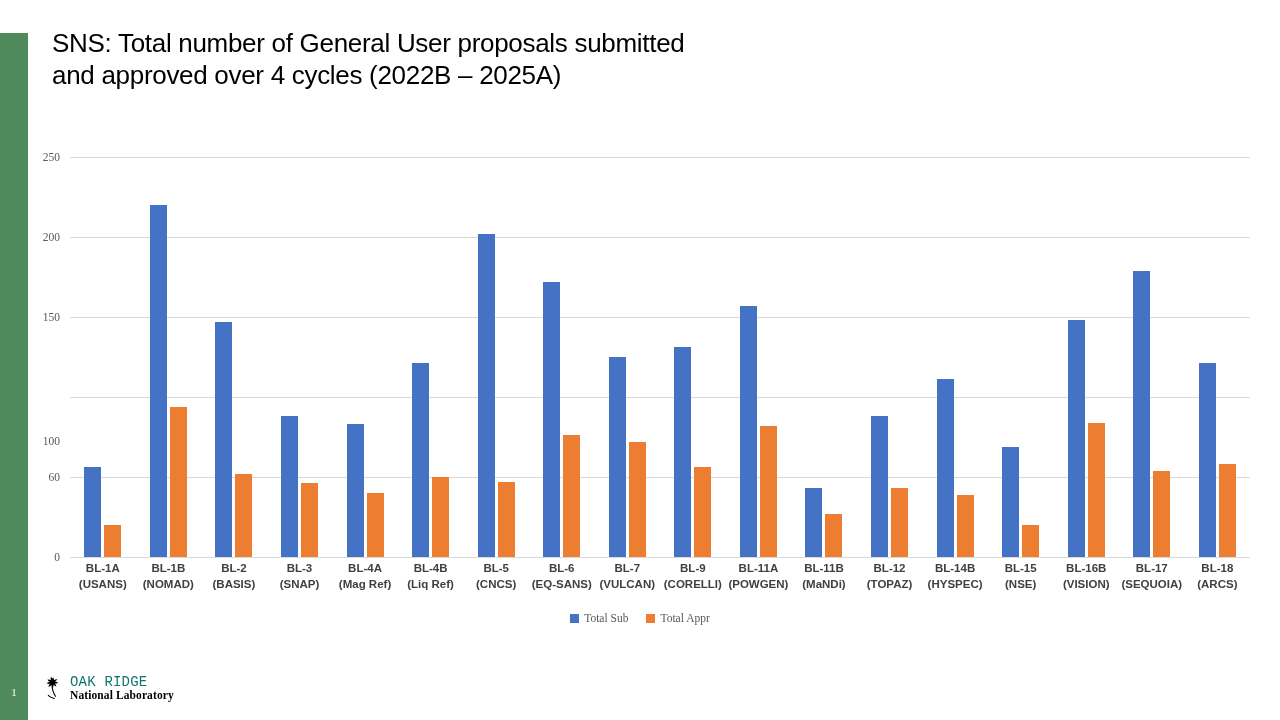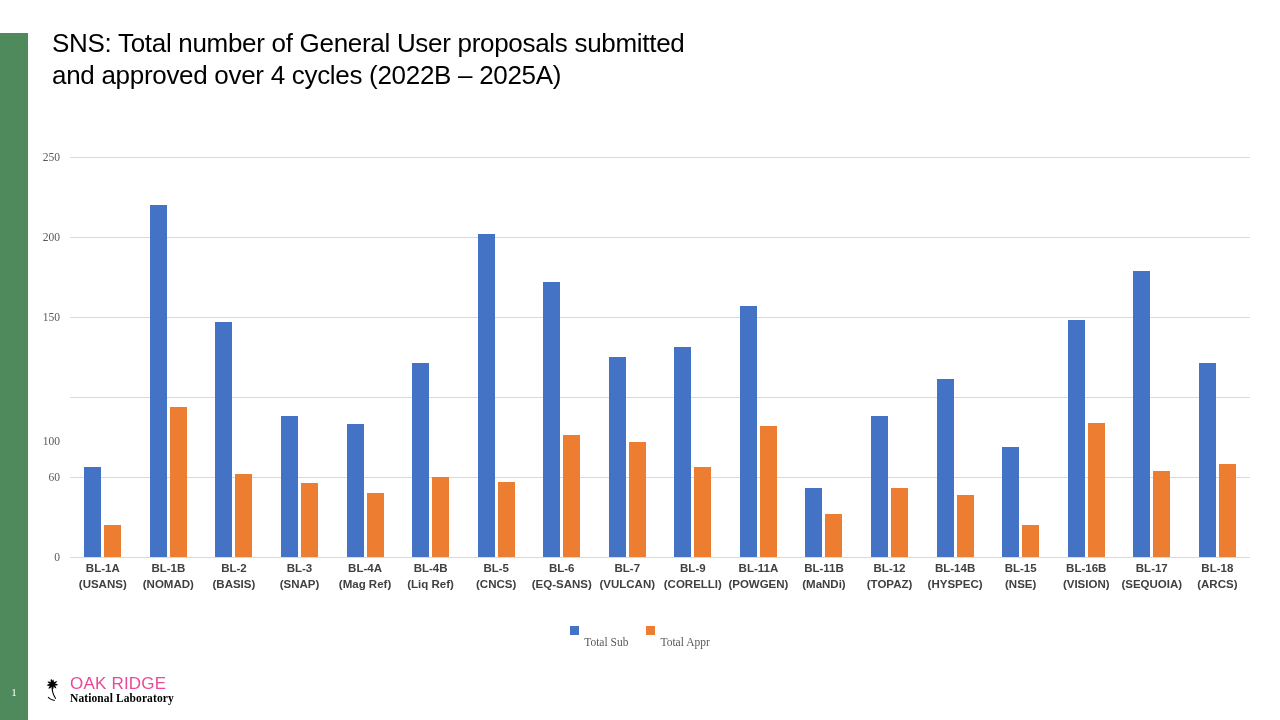--- a/index.html
+++ b/index.html
@@ -142,40 +142,39 @@
     gap: 5px;
   }
   .legend-swatch {
     width: 9px;
     height: 9px;
   }
   .legend-label {
     font-size: 11.5px;
     color: #595959;
     font-family: "Liberation Serif", serif;
-    margin-top: 24px;
   }
   
   .logo {
     position: absolute;
     left: 40px;
     top: 675px;
     display: flex;
     align-items: center;
     gap: 4px;
   }
   .logo-leaf { display: block; }
   .logo-text {
     line-height: 1;
   }
   .logo-text .l1 {
-    font-family: Liberation Sans, sans-serif;
-    font-size: 17px;
+    font-family: Liberation Mono, monospace;
+    font-size: 14px;
     letter-spacing: 0.2px;
-    color: #ec4899;
+    color: #0f766e;
     display: block;
   }
   .logo-text .l2 {
     font-family: "Liberation Serif", serif;
     font-size: 11.5px;
     font-weight: bold;
     color: #000;
     display: block;
     margin-top: 1px;
     letter-spacing: 0.1px;

